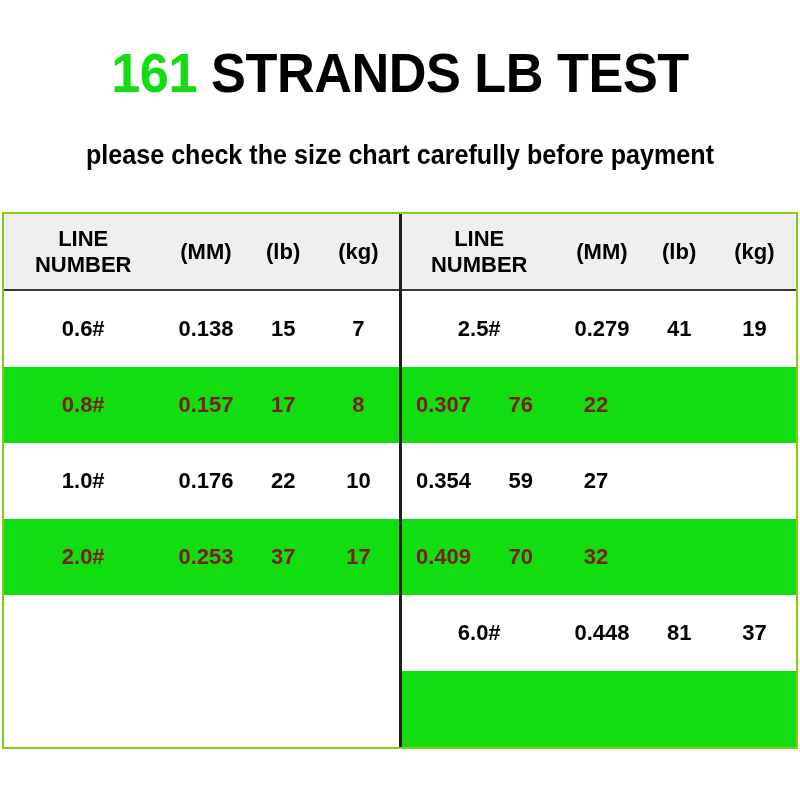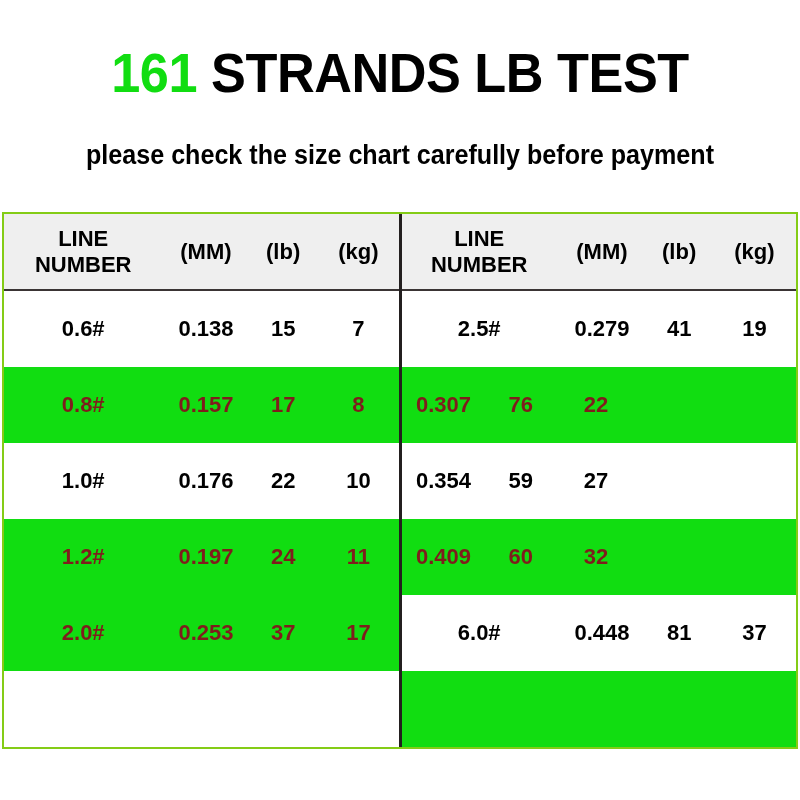--- a/index.html
+++ b/index.html
@@ -179,26 +179,20 @@
           <div class="cell c-kg">8</div>
         </div>
 
         <div class="row plain">
           <div class="cell c-line">1.0#</div>
           <div class="cell c-mm">0.176</div>
           <div class="cell c-lb">22</div>
           <div class="cell c-kg">10</div>
         </div>
 
-        <div class="row shade">
-          <div class="cell c-line">1.2#</div>
-          <div class="cell c-mm">0.197</div>
-          <div class="cell c-lb">24</div>
-          <div class="cell c-kg">11</div>
-        </div>
 
 
         <div class="row shade">
           <div class="cell c-line">2.0#</div>
           <div class="cell c-mm">0.253</div>
           <div class="cell c-lb">37</div>
           <div class="cell c-kg">17</div>
         </div>
 
       </div>
@@ -229,21 +223,21 @@
         </div>
 
         <div class="row plain">
           <div class="cell c-mm">0.354</div>
           <div class="cell c-lb">59</div>
           <div class="cell c-kg">27</div>
         </div>
 
         <div class="row shade">
           <div class="cell c-mm">0.409</div>
-          <div class="cell c-lb">60</div>
+          <div class="cell c-lb">70</div>
           <div class="cell c-kg">32</div>
         </div>
 
         <div class="row plain">
           <div class="cell c-line">6.0#</div>
           <div class="cell c-mm">0.448</div>
           <div class="cell c-lb">81</div>
           <div class="cell c-kg">37</div>
         </div>
 

